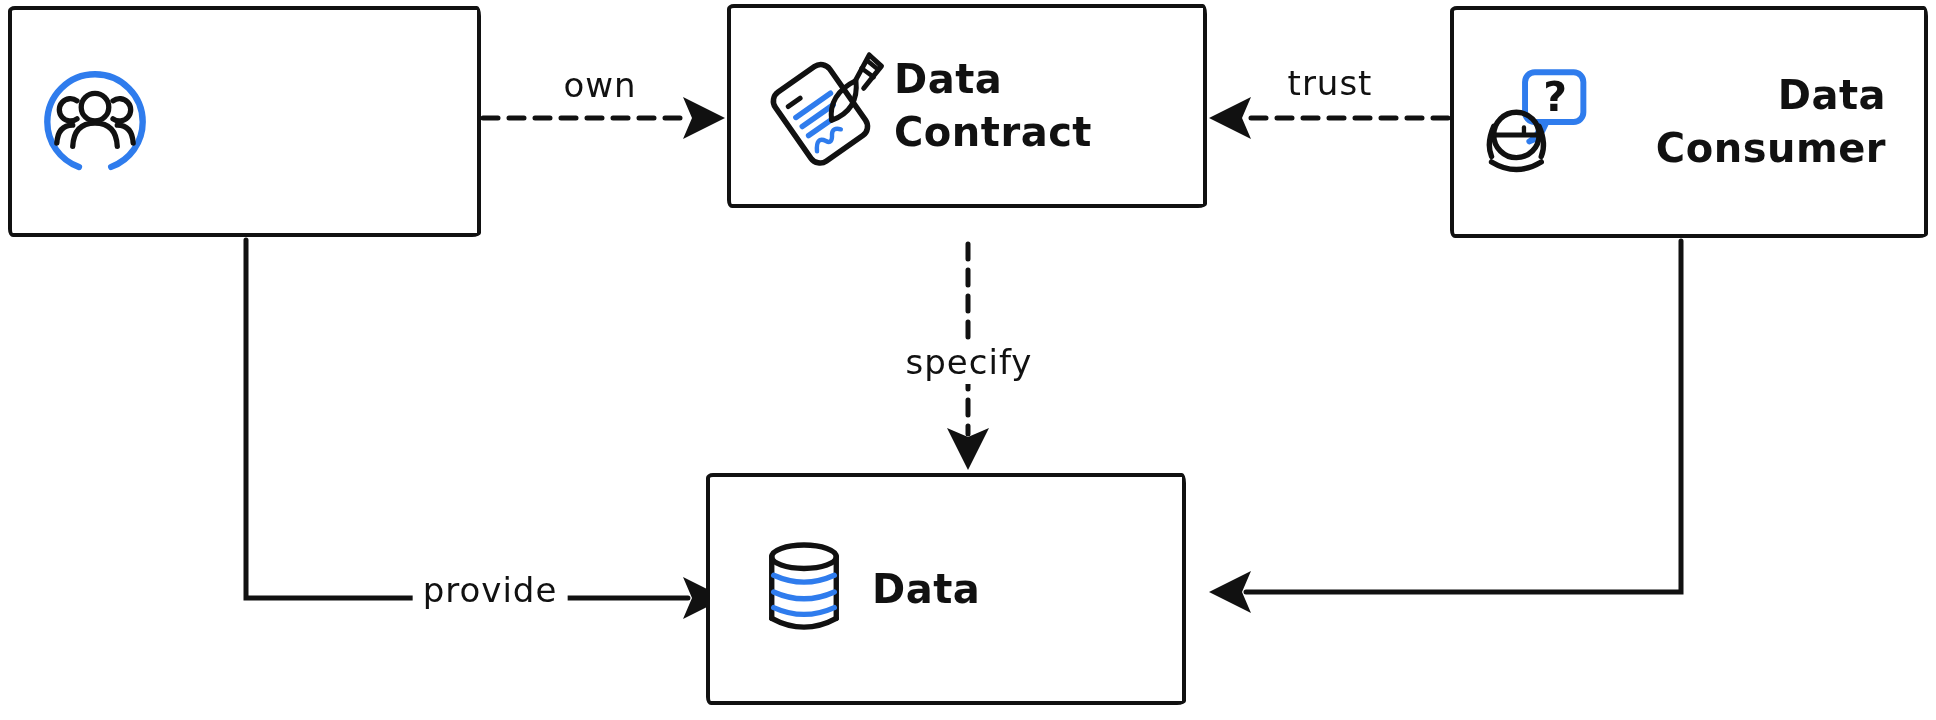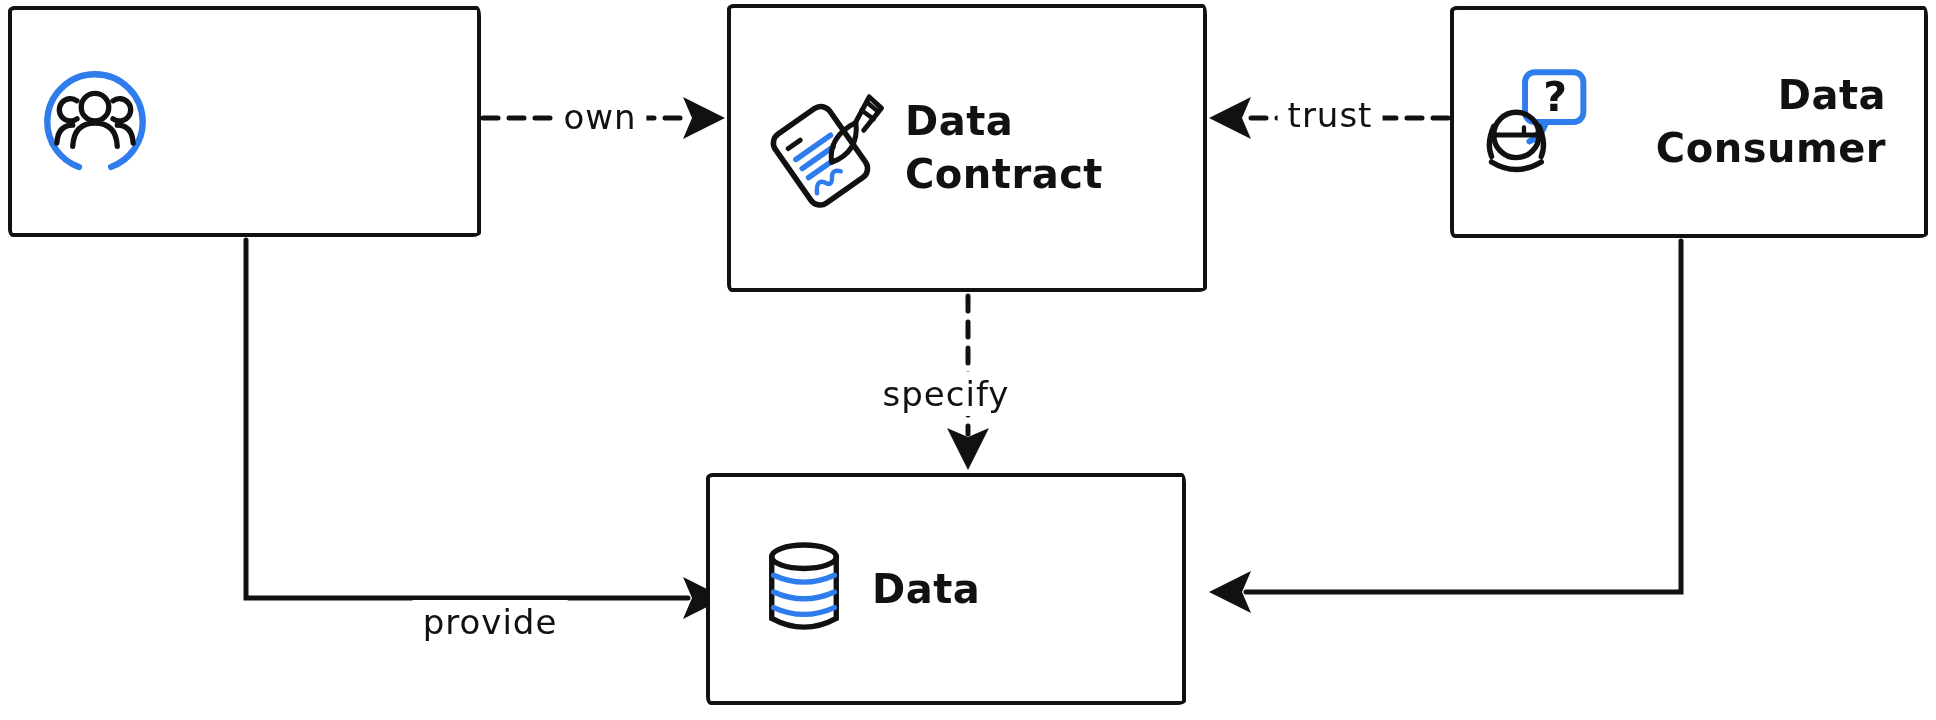--- a/index.html
+++ b/index.html
@@ -30,21 +30,20 @@
   .node-label{
     font-size:40px;font-weight:700;color:var(--ink);
     line-height:1.32;letter-spacing:0.5px;
   }
   .icon{display:flex;align-items:center;justify-content:center;flex:0 0 auto;}
   .edge-label{
     position:absolute;transform:translate(-50%,-50%);
     font-size:34px;color:var(--ink);
     background:var(--bg);padding:2px 10px;white-space:nowrap;
     letter-spacing:1px;
-    margin-top:32px;
   }
   .stroke-ink{stroke:var(--ink);fill:none;stroke-linecap:round;stroke-linejoin:round;}
   .stroke-accent{stroke:var(--accent);fill:none;stroke-linecap:round;stroke-linejoin:round;}
 </style>
 </head>
 <body>
 
 <div class="canvas">
 
   <svg class="edges" viewBox="0 0 1936 720">
@@ -82,21 +81,21 @@
         <path class="stroke-ink" stroke-width="5" d="M33,30 A10.5,10.5 0 1,0 33,47"></path>
         <path class="stroke-ink" stroke-width="5" d="M14,70 Q15,53 29,53"></path>
         <path class="stroke-ink" stroke-width="5" d="M67,30 A10.5,10.5 0 1,1 67,47"></path>
         <path class="stroke-ink" stroke-width="5" d="M86,70 Q85,53 71,53"></path>
         <circle class="stroke-ink" cx="50" cy="36" r="13" stroke-width="5"></circle>
         <path class="stroke-ink" stroke-width="5" d="M29,73 Q30,51 50,51 Q70,51 71,73"></path>
       </svg>
     </span>
   </div>
 
-  <div class="node" style="left:727px;top:4px;width:480px;height:288px;padding-left:34px;gap:18px;">
+  <div class="node" style="left:727px;top:4px;width:480px;height:204px;padding-left:34px;gap:7px;">
     <span class="icon">
       <svg width="122" height="122" viewBox="0 0 110 110">
         <g transform="rotate(-35 50 62)">
           <rect class="stroke-ink" x="20" y="24" width="60" height="76" rx="10" stroke-width="5" fill="#fff"></rect>
           <line class="stroke-ink" x1="30" y1="40" x2="43" y2="40" stroke-width="4.5"></line>
           <line class="stroke-accent" x1="30" y1="52" x2="68" y2="52" stroke-width="5"></line>
           <line class="stroke-accent" x1="30" y1="62" x2="64" y2="62" stroke-width="5"></line>
           <line class="stroke-accent" x1="30" y1="72" x2="55" y2="72" stroke-width="5"></line>
           <path class="stroke-accent" stroke-width="4" d="M28,88 q7,-12 12,-3 q3,6 8,-2 q4,-5 9,1"></path>
         </g>
@@ -136,16 +135,16 @@
         <path class="stroke-accent" stroke-width="5.5" d="M14,36 Q45,50 76,36"></path>
         <path class="stroke-accent" stroke-width="5.5" d="M14,53 Q45,67 76,53"></path>
         <path class="stroke-accent" stroke-width="5.5" d="M14,69 Q45,83 76,69"></path>
       </svg>
     </span>
     <span class="node-label">Data</span>
   </div>
 
   <div class="edge-label" style="left:600px;top:85px;">own</div>
   <div class="edge-label" style="left:1330px;top:83px;">trust</div>
-  <div class="edge-label" style="left:946px;top:362px;">specify</div>
+  <div class="edge-label" style="left:969px;top:362px;">specify</div>
   <div class="edge-label" style="left:490px;top:590px;">provide</div>
 
 </div>
 
 </body></html>

